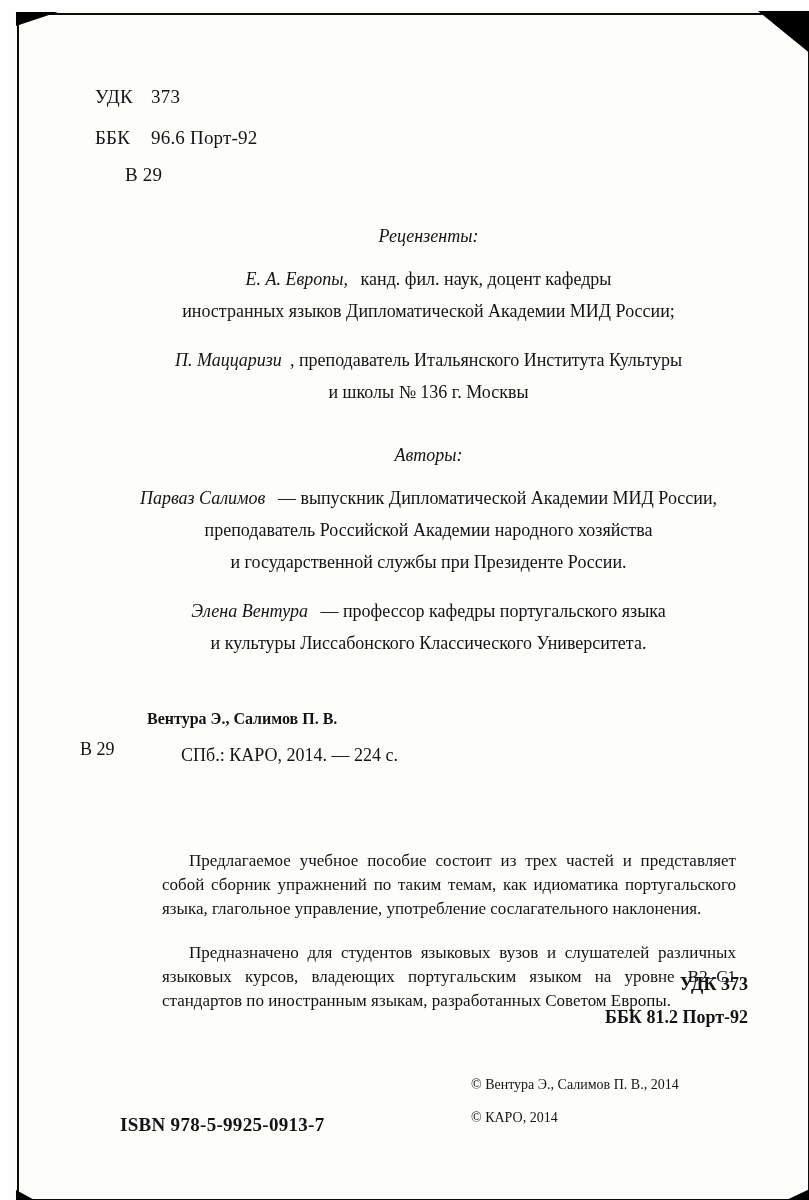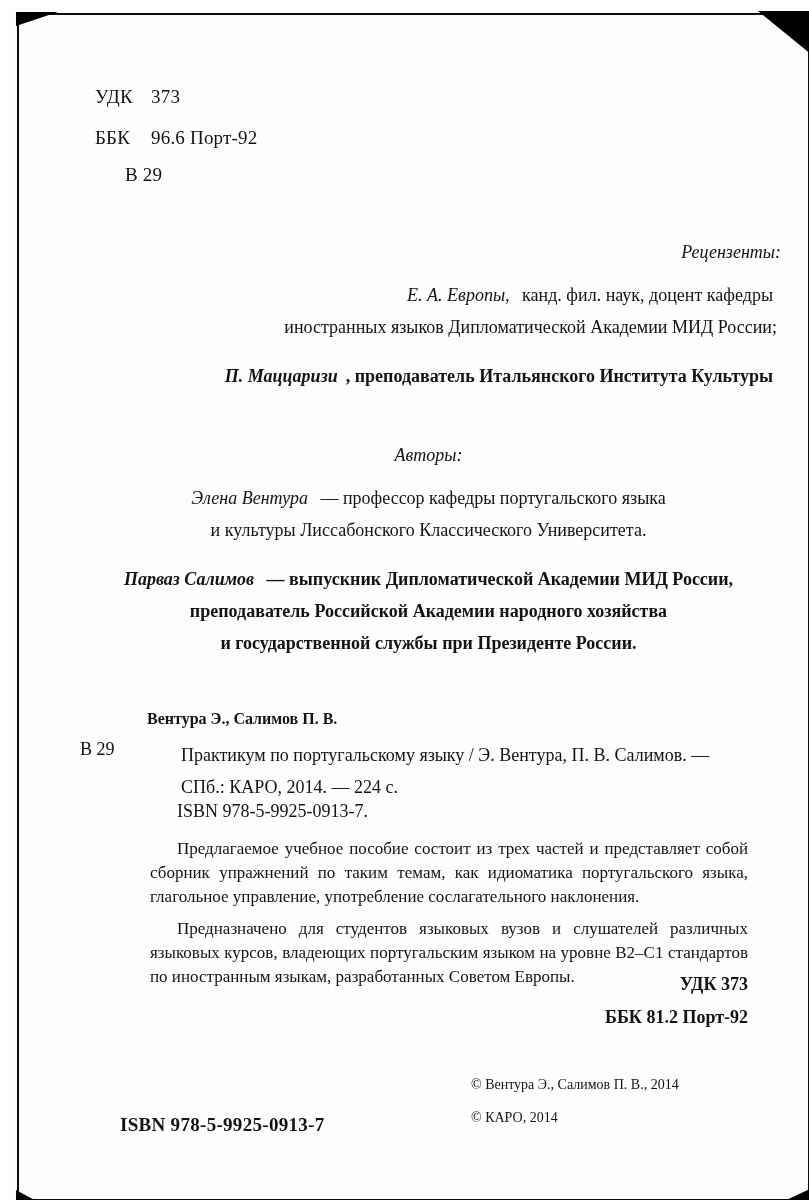--- a/index.html
+++ b/index.html
@@ -15,34 +15,34 @@
   .bl { bottom:5px; left:8px; width:24px; height:13px; clip-path:polygon(0 0,0 100%,100% 100%); }
   .br { bottom:5px; right:5px; width:32px; height:15px; clip-path:polygon(100% 0,100% 100%,0 100%); }
 
   .abs { position:absolute; }
 
   .top-codes { left:75px; top:64px; font-size:19px; line-height:25px; letter-spacing:0.2px; }
   .code-label { display:inline-block; width:56px; }
   .code-indent { padding-left:38px; }
 
   .centered { left:60px; right:28px; text-align:center; font-size:18px; line-height:24px; }
-  .reviewers { top:224px;text-align:right; }
+  .reviewers { top:208px; }
   .authors   { top:427px; }
   .heading-it { font-style:italic; margin-bottom:7px; }
   .par { margin-bottom:9px; }
-  .par:last-child { margin-bottom:0;font-weight:bold; }
+  .par:last-child { margin-bottom:0; }
   i { font-style:italic; }
 
   .cat-author { left:135px; top:698px; font-size:16px; font-weight:bold; }
   .cat-code   { left:68px;  top:727px; font-size:18px; }
   .cat-entry  { left:165px; top:727px; width:594px; font-size:18px; line-height:24px; }
   .cat-isbn   { left:165px; top:789px; font-size:18px; }
 
   .annotation { left:134px; top:821px; width:614px; font-size:17px; line-height:24px; text-align:justify; }
-  .annotation p { text-indent:27px; margin:0; }
+  .annotation p { text-indent:27px; margin:12px; }
 
   .right-codes { right:61px; top:956px; text-align:right; font-weight:bold; font-size:18px; line-height:25px; }
 
   .copyright   { left:455px; top:1056px; font-size:14px; line-height:25px; }
   .isbn-bottom { left:68px;  top:1102px; font-size:19px; font-weight:bold; letter-spacing:0.3px;margin-left:40px; }
 </style>
 </head>
 <body>
 
 <div class="page">
@@ -60,43 +60,42 @@
   </div>
 
   <div class="abs centered reviewers">
     <div class="heading-it">Рецензенты:</div>
     <div class="par">
       <div><i>Е. А. Европы,</i><span> канд. фил. наук, доцент кафедры</span></div>
       <div>иностранных языков Дипломатической Академии МИД России;</div>
     </div>
     <div class="par">
       <div><i>П. Маццаризи</i><span>, преподаватель Итальянского Института Культуры</span></div>
+      <div>и школы № 136 г. Москвы</div>
     </div>
   </div>
 
   <div class="abs centered authors">
     <div class="heading-it">Авторы:</div>
     <div class="par">
-      <div><i>Элена Вентура</i><span> — профессор кафедры португальского языка</span></div>
-      <div>и культуры Лиссабонского Классического Университета.</div>
-    </div>
-    <div class="par">
       <div><i>Парваз Салимов</i><span> — выпускник Дипломатической Академии МИД России,</span></div>
       <div>преподаватель Российской Академии народного хозяйства</div>
       <div>и государственной службы при Президенте России.</div>
+    </div>
+    <div class="par">
+      <div><i>Элена Вентура</i><span> — профессор кафедры португальского языка</span></div>
+      <div>и культуры Лиссабонского Классического Университета.</div>
     </div>
   </div>
 
   <div class="abs cat-author">Вентура Э., Салимов П. В.</div>
   <div class="abs cat-code">В 29</div>
   <div class="abs cat-entry">
-    <div>Практикум по португальскому языку / Э. Вентура, П. В. Салимов. —</div>
     <div>СПб.: КАРО, 2014. — 224 с.</div>
   </div>
-  <div class="abs cat-isbn">ISBN 978-5-9925-0913-7.</div>
 
   <div class="abs annotation">
     <p>Предлагаемое учебное пособие состоит из трех частей и представляет собой сборник упражнений по таким темам, как идиоматика португальского языка, глагольное управление, употребление сослагательного наклонения.</p>
     <p>Предназначено для студентов языковых вузов и слушателей различных языковых курсов, владеющих португальским языком на уровне B2–C1 стандартов по иностранным языкам, разработанных Советом Европы.</p>
   </div>
 
   <div class="abs right-codes">
     <div>УДК 373</div>
     <div>ББК 81.2 Порт-92</div>
   </div>

